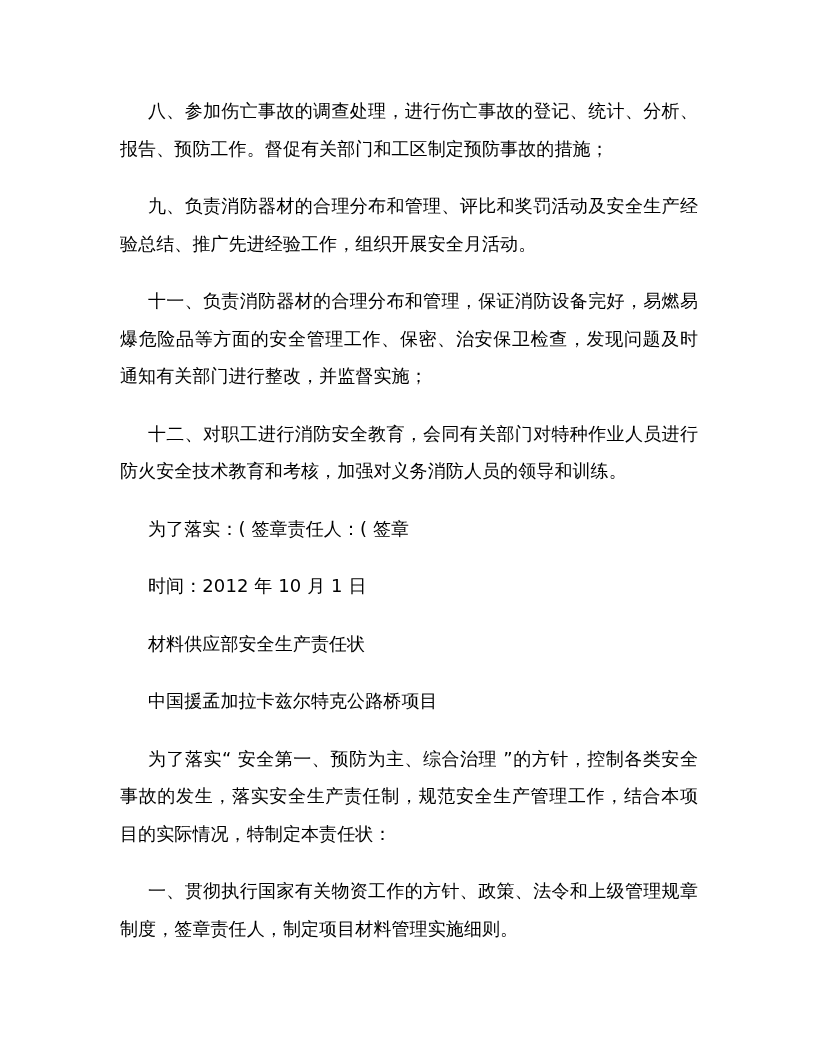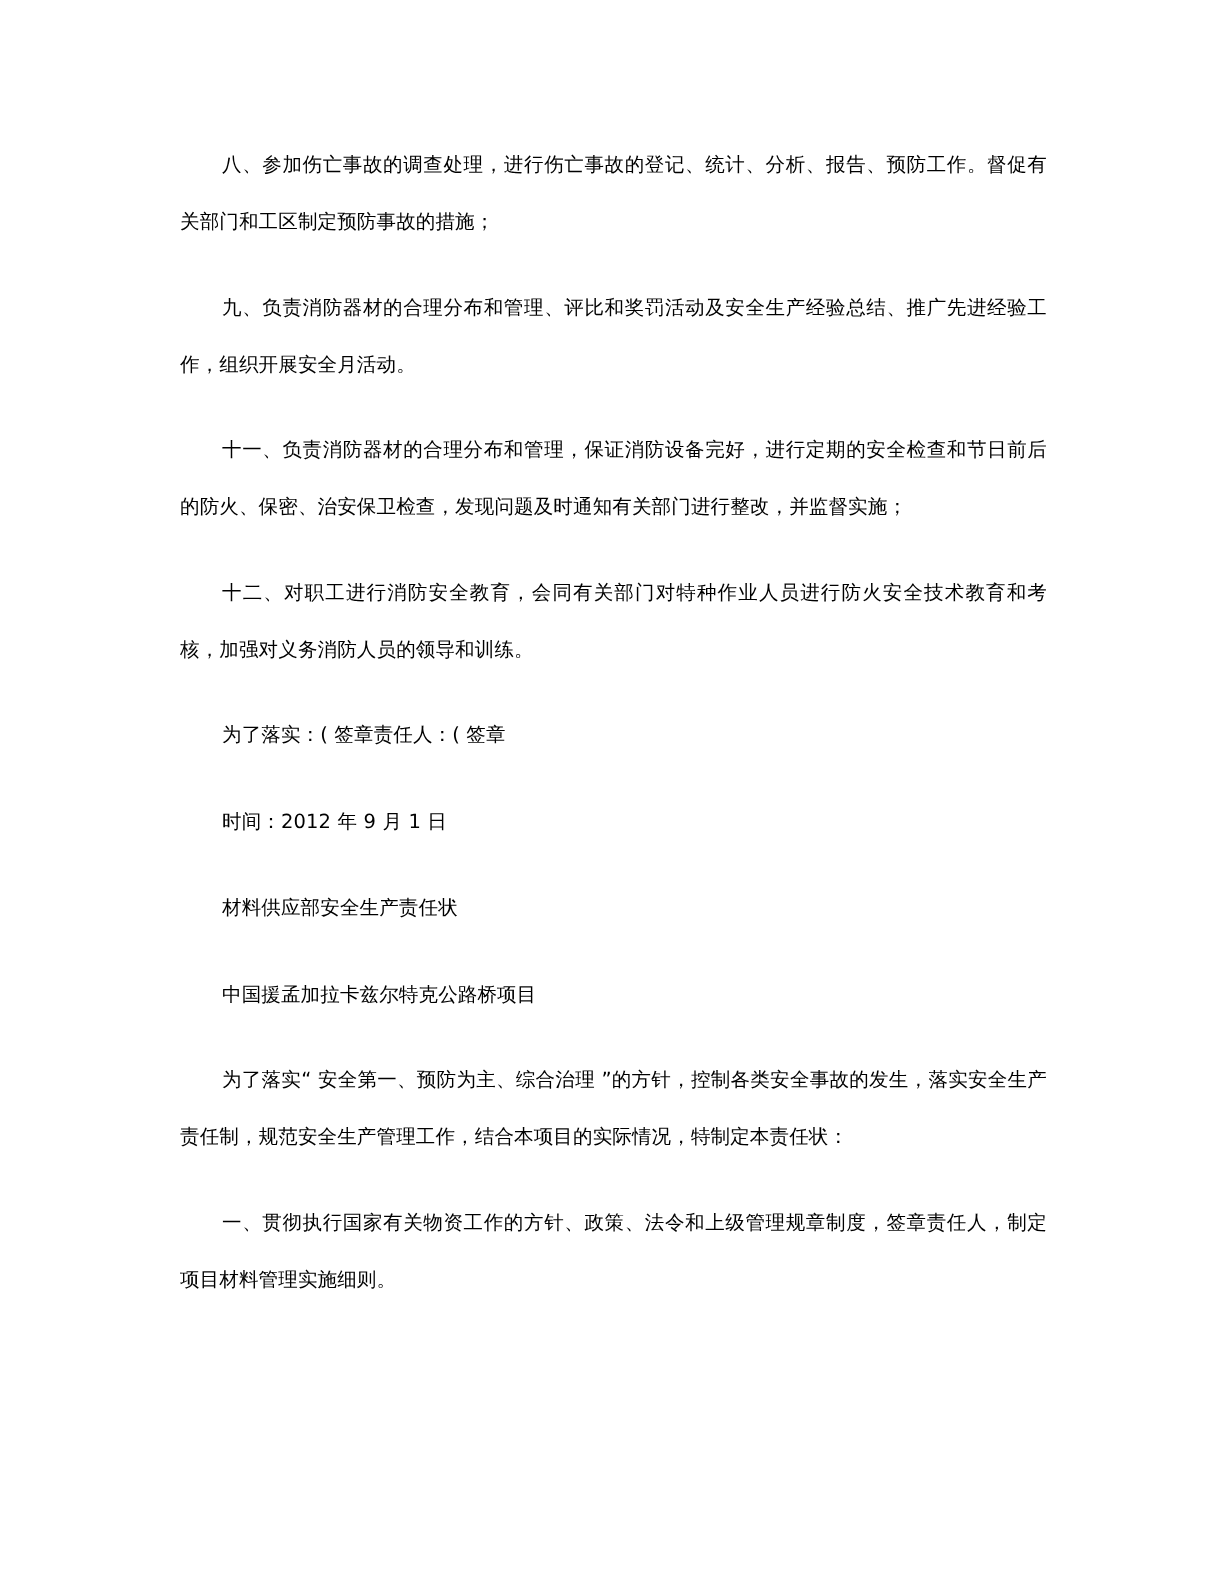--- a/index.html
+++ b/index.html
@@ -15,38 +15,38 @@
       font-family: "DejaVu Sans", "Liberation Sans", sans-serif;
       color: #000000;
     }
     .page {
       position: absolute;
       left: 120px;
       top: 92px;
       width: 578px;
     }
     .para {
-      font-size: 13px;
+      font-size: 18px;
       line-height: 37.5px;
       margin: 0 0 20px 0;
       text-indent: 28px;
       text-align: justify;
       letter-spacing: 0.1px;
     }
     .para.single {
       margin-bottom: 20px;
     }
   </style>
 </head>
 <body>
 
 <div class="page">
   <p class="para">八、参加伤亡事故的调查处理，进行伤亡事故的登记、统计、分析、报告、预防工作。督促有关部门和工区制定预防事故的措施；</p>
   <p class="para">九、负责消防器材的合理分布和管理、评比和奖罚活动及安全生产经验总结、推广先进经验工作，组织开展安全月活动。</p>
-  <p class="para">十一、负责消防器材的合理分布和管理，保证消防设备完好，进行定期的安全检查和节日前后的防火、保密、治安保卫检查，发现问题及时通知有关部门进行整改，并监督实施；</p>
+  <p class="para">十一、负责消防器材的合理分布和管理，保证消防设备完好，易燃易爆危险品等方面的安全管理工作、保密、治安保卫检查，发现问题及时通知有关部门进行整改，并监督实施；</p>
   <p class="para">十二、对职工进行消防安全教育，会同有关部门对特种作业人员进行防火安全技术教育和考核，加强对义务消防人员的领导和训练。</p>
   <p class="para single">为了落实：( 签章责任人：( 签章</p>
-  <p class="para single">时间：2012 年 9 月 1 日</p>
+  <p class="para single">时间：2012 年 10 月 1 日</p>
   <p class="para single">材料供应部安全生产责任状</p>
   <p class="para single">中国援孟加拉卡兹尔特克公路桥项目</p>
   <p class="para">为了落实“ 安全第一、预防为主、综合治理 ”的方针，控制各类安全事故的发生，落实安全生产责任制，规范安全生产管理工作，结合本项目的实际情况，特制定本责任状：</p>
   <p class="para">一、贯彻执行国家有关物资工作的方针、政策、法令和上级管理规章制度，签章责任人，制定项目材料管理实施细则。</p>
 </div>
 
 </body></html>

